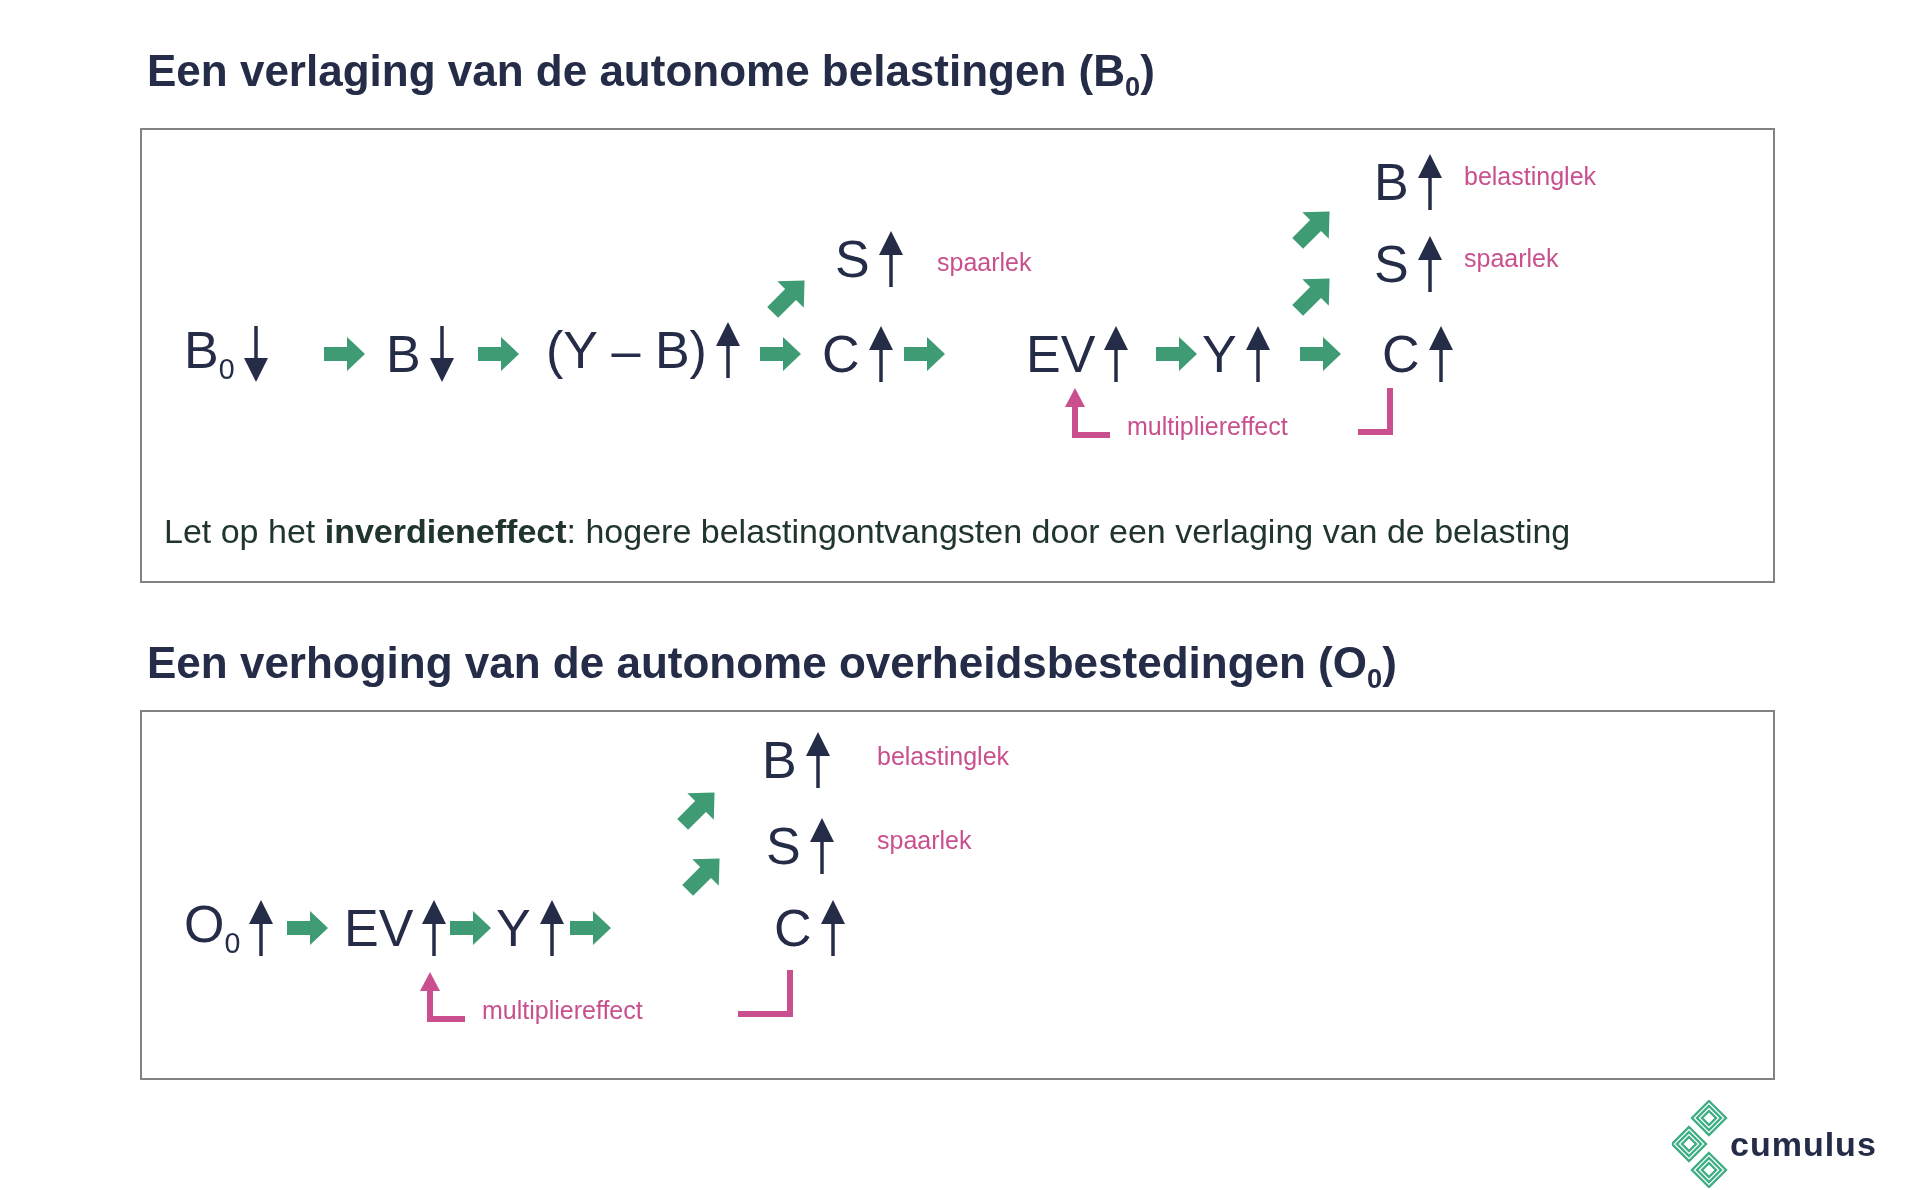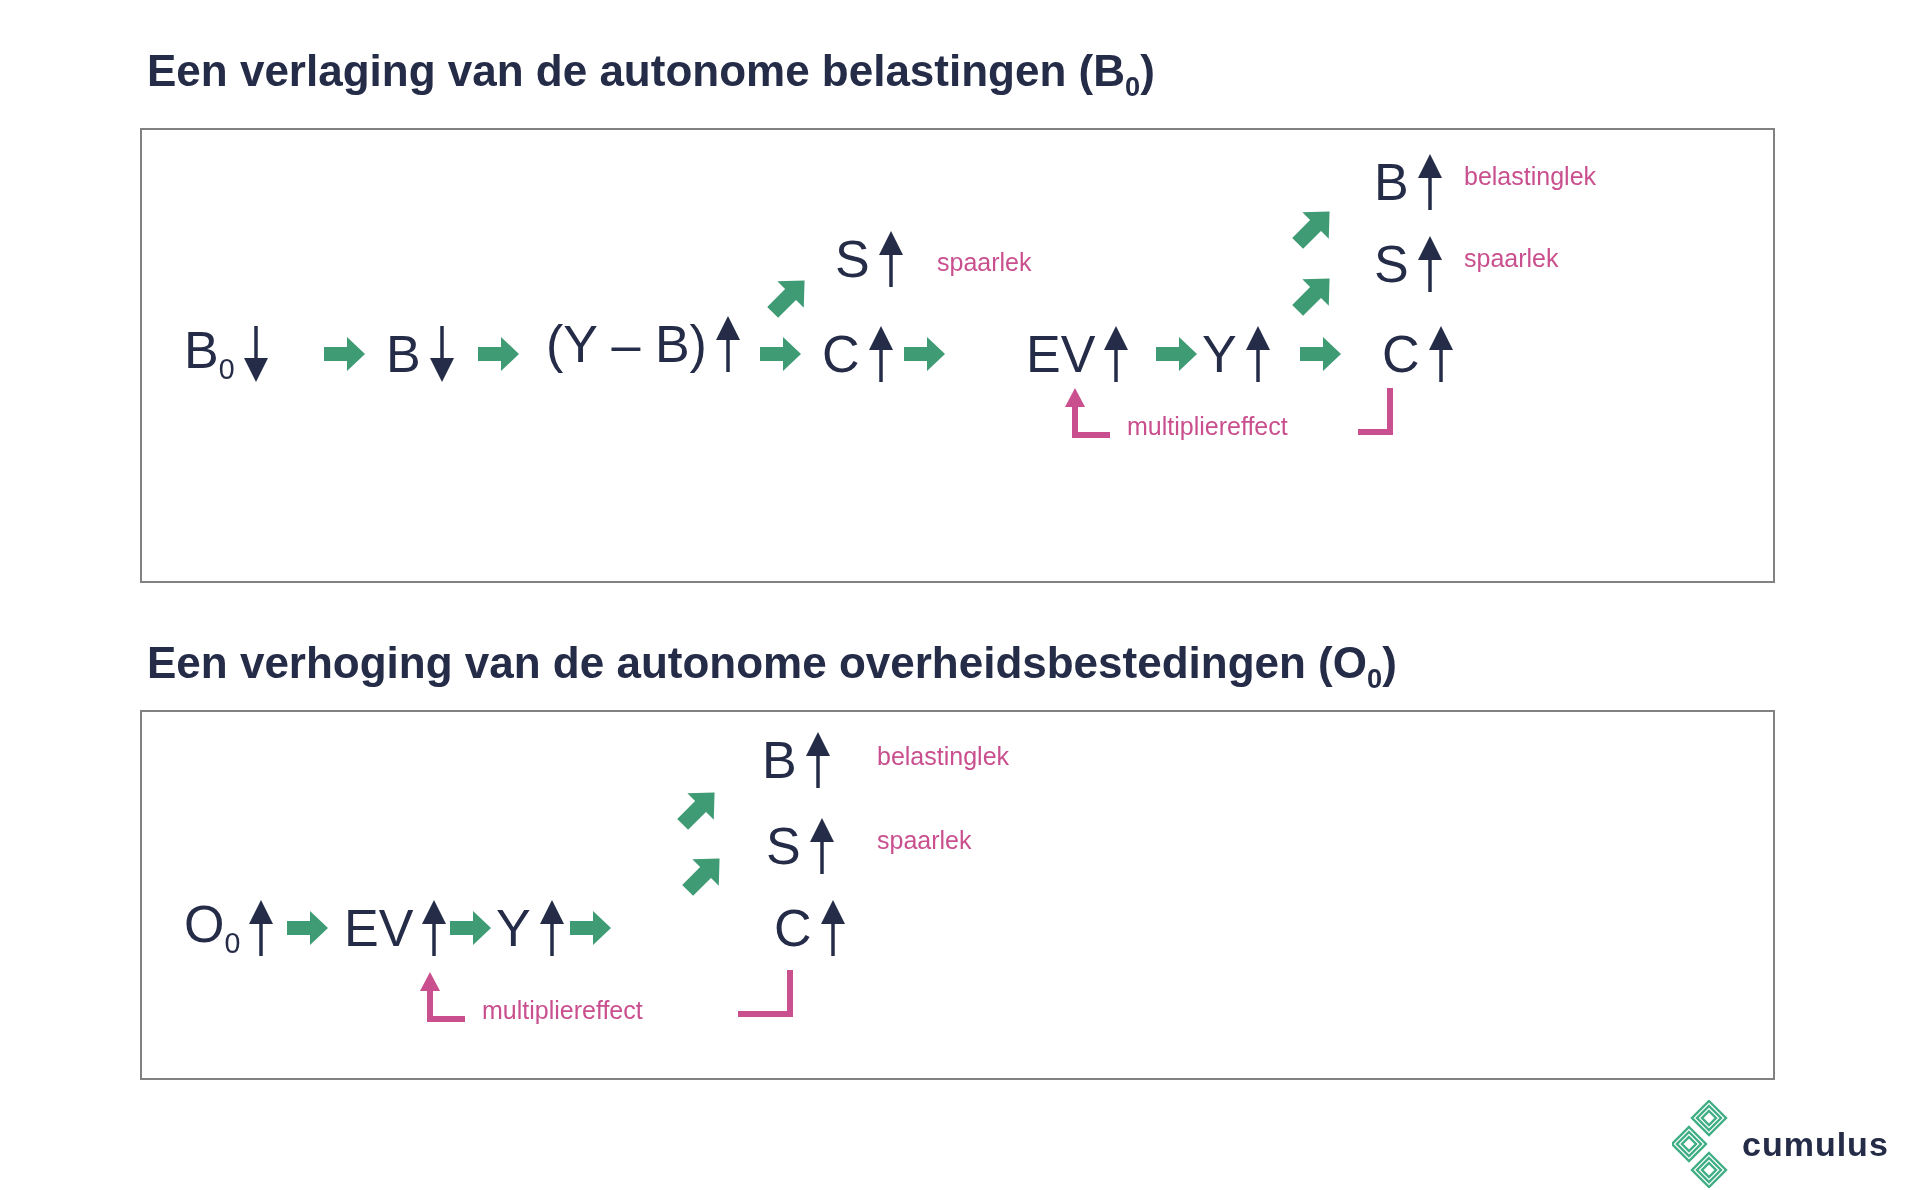--- a/index.html
+++ b/index.html
@@ -12,21 +12,21 @@
   .panel2{left:140px;top:710px;width:1635px;height:370px;}
   .term{position:absolute;display:flex;align-items:center;gap:8px;height:76px;}
   .lbl{font-size:52px;color:#252c48;line-height:1;white-space:nowrap;}
   .lbl sub{font-size:0.55em;}
   .harrow{position:absolute;width:42px;height:40px;}
   .diag{position:absolute;transform:rotate(-45deg);width:48px;height:44px;}
   .pink{position:absolute;font-size:25px;color:#c94f8e;white-space:nowrap;}
   .pinkshape{position:absolute;}
   .note{position:absolute;left:22px;top:382px;font-size:34px;color:#20352c;white-space:nowrap;}
   .note b{font-weight:bold;}
-  .logo{position:absolute;left:1672px;top:1100px;display:flex;align-items:center;gap:12px;}
+  .logo{position:absolute;left:1672px;top:1100px;display:flex;align-items:center;}
   .brand{font-size:34px;font-weight:bold;color:#252c48;letter-spacing:1px;}
 </style>
 </head>
 <body>
 
 <div class="page">
 
   <div class="sec-title" style="left:147px;top:46px;"><span>Een verlaging van de autonome belastingen (B</span><sub>0</sub><span>)</span></div>
 
   <div class="panel panel1">
@@ -46,21 +46,21 @@
       <span class="lbl">B</span>
       <svg width="26" height="60" viewBox="0 0 26 60">
           <line x1="13" y1="2" x2="13" y2="38" stroke="#252c48" stroke-width="3.5"></line>
           <polygon points="13,58 25,34 1,34" fill="#252c48"></polygon>
         </svg>
     </div>
     <div class="harrow" style="left:336px;top:204px;"><svg width="42" height="40" viewBox="0 0 42 40">
           <path d="M0 13 H23 V3 L41 20 L23 37 V27 H0 Z" fill="#3e9b74"></path>
         </svg></div>
 
-    <div class="term" style="left:404px;top:176px;">
+    <div class="term" style="left:404px;top:182px;">
       <span class="lbl">(Y – B)</span>
       <svg width="26" height="60" viewBox="0 0 26 60">
           <line x1="13" y1="22" x2="13" y2="58" stroke="#252c48" stroke-width="3.5"></line>
           <polygon points="13,2 25,26 1,26" fill="#252c48"></polygon>
         </svg>
     </div>
     <div class="harrow" style="left:618px;top:204px;"><svg width="42" height="40" viewBox="0 0 42 40">
           <path d="M0 13 H23 V3 L41 20 L23 37 V27 H0 Z" fill="#3e9b74"></path>
         </svg></div>
 
@@ -148,20 +148,21 @@
           <polygon points="13,2 23,21 3,21" fill="#c94f8e"></polygon>
         </svg>
     </div>
     <div class="pink" style="left:985px;top:282px;">multipliereffect</div>
     <div class="pinkshape" style="left:1216px;top:258px;">
       <svg width="38" height="48" viewBox="0 0 38 48">
           <path d="M0 44 H32 V0" fill="none" stroke="#c94f8e" stroke-width="6"></path>
         </svg>
     </div>
 
+    <div class="note"><span>Let op het </span><b>inverdieneffect</b><span>: hogere belastingontvangsten door een verlaging van de belasting</span></div>
   </div>
 
   <div class="sec-title" style="left:147px;top:638px;"><span>Een verhoging van de autonome overheidsbestedingen (O</span><sub>0</sub><span>)</span></div>
 
   <div class="panel panel2">
 
     <div class="term" style="left:620px;top:10px;">
       <span class="lbl">B</span>
       <svg width="26" height="60" viewBox="0 0 26 60">
           <line x1="13" y1="22" x2="13" y2="58" stroke="#252c48" stroke-width="3.5"></line>

